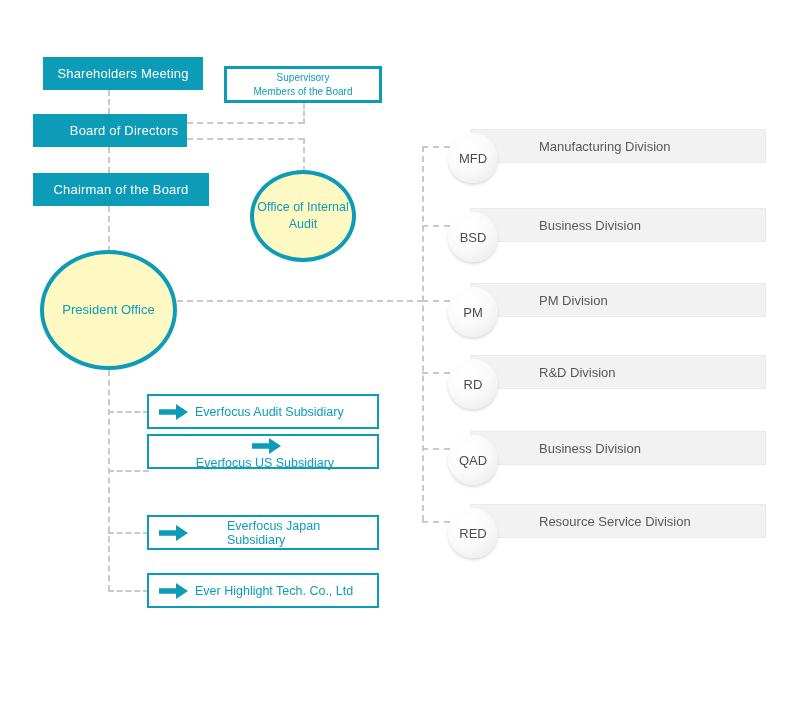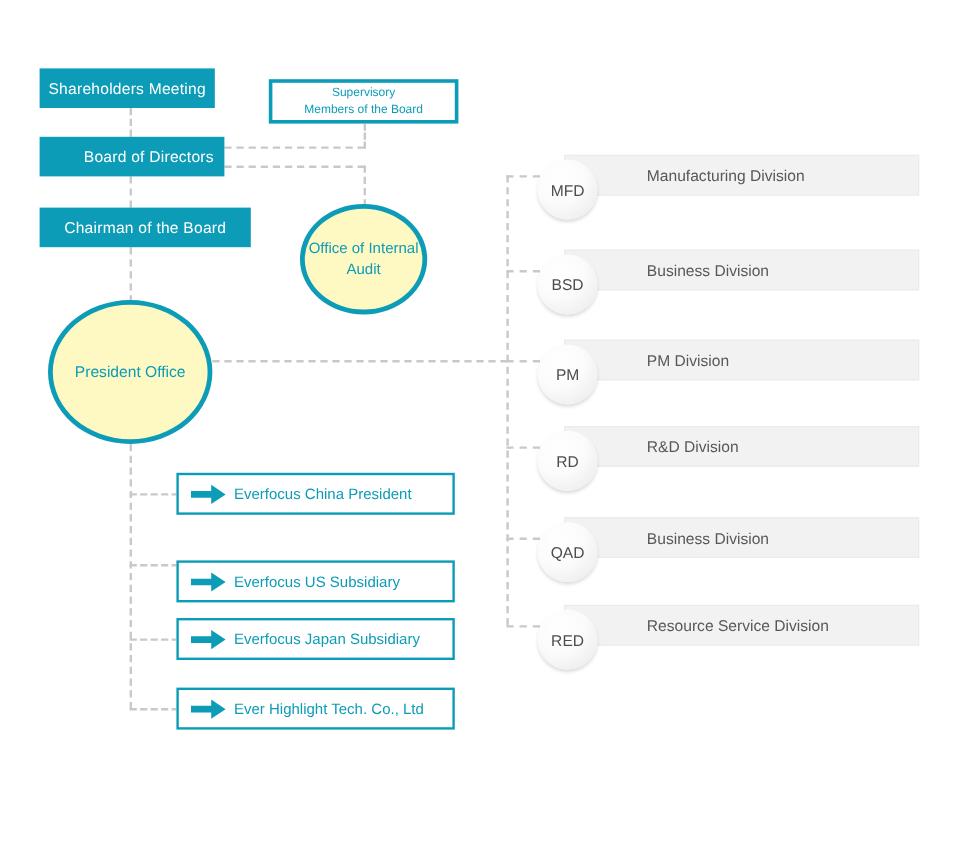--- a/index.html
+++ b/index.html
@@ -173,21 +173,21 @@
   <div class="dash-h" style="left:422px; top:372px; width:28px;"></div>
   <div class="dash-h" style="left:422px; top:448px; width:28px;"></div>
   <div class="dash-h" style="left:422px; top:521px; width:28px;"></div>
 
   <div class="dash-v" style="left:108px; top:370px; height:221px;"></div>
   <div class="dash-h" style="left:108px; top:411px; width:41px;"></div>
   <div class="dash-h" style="left:108px; top:470px; width:41px;"></div>
   <div class="dash-h" style="left:108px; top:532px; width:41px;"></div>
   <div class="dash-h" style="left:108px; top:590px; width:41px;"></div>
 
-  <div class="solid-box" style="left:33px; top:57px; width:146px; height:33px;">
+  <div class="solid-box" style="left:43px; top:57px; width:160px; height:33px;">
     <span>Shareholders Meeting</span>
   </div>
 
   <div class="solid-box" style="left:33px; top:114px; width:154px; height:33px;padding-left:28px;">
     <span>Board of Directors</span>
   </div>
 
   <div class="solid-box" style="left:33px; top:173px; width:176px; height:33px;">
     <span>Chairman of the Board</span>
   </div>
@@ -209,33 +209,33 @@
   <div class="ring-circle" style="left:40px; top:250px; width:137px; height:120px;">
     <span>President Office</span>
   </div>
 
   <div class="sub-box" style="top:394px;">
     <span class="sub-arrow">
       <svg width="30" height="20" viewBox="0 0 30 20" aria-hidden="true">
         <path d="M0 7.2 H17 V2 L29 10 L17 18 V12.8 H0 Z" fill="#0d9cb8"></path>
       </svg>
     </span>
-    <span class="sub-label">Everfocus China President</span>
-  </div>
-
-  <div class="sub-box" style="top:467px;">
+    <span class="sub-label">Everfocus Audit Subsidiary</span>
+  </div>
+
+  <div class="sub-box" style="top:434px;flex-direction:column;">
     <span class="sub-arrow">
       <svg width="30" height="20" viewBox="0 0 30 20" aria-hidden="true">
         <path d="M0 7.2 H17 V2 L29 10 L17 18 V12.8 H0 Z" fill="#0d9cb8"></path>
       </svg>
     </span>
     <span class="sub-label">Everfocus US Subsidiary</span>
   </div>
 
-  <div class="sub-box" style="top:515px;">
+  <div class="sub-box" style="top:515px;gap:32px;">
     <span class="sub-arrow">
       <svg width="30" height="20" viewBox="0 0 30 20" aria-hidden="true">
         <path d="M0 7.2 H17 V2 L29 10 L17 18 V12.8 H0 Z" fill="#0d9cb8"></path>
       </svg>
     </span>
     <span class="sub-label">Everfocus Japan Subsidiary</span>
   </div>
 
   <div class="sub-box" style="top:573px;">
     <span class="sub-arrow">

